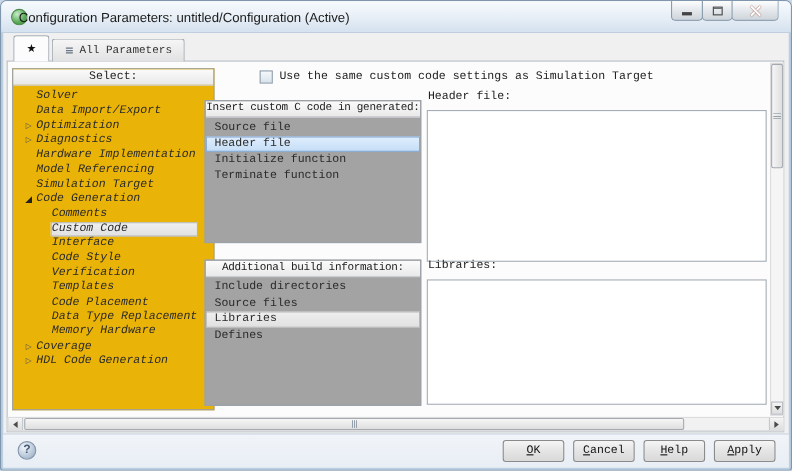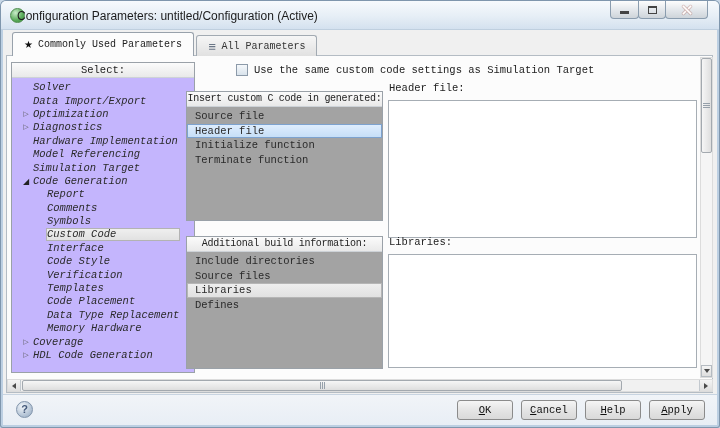--- a/index.html
+++ b/index.html
@@ -77,21 +77,21 @@
 
   
   .pane {
     position:absolute; left:6px; top:55px; width:707px; height:338px;
     background:#fcfcfc; border:1px solid #b4bcc4; z-index:1;
   }
 
   
   .tree {
     position:absolute; left:11px; top:62px; width:184px; height:311px;
-    background:#c4b5fd; border:1px solid #9aa1a8; z-index:2; overflow:hidden;
+    background:#eab308; border:1px solid #9aa1a8; z-index:2; overflow:hidden;
   }
   .tree-header {
     height:15px; line-height:14px; text-align:center; font-size:10.5px; color:#222;
     background:linear-gradient(#fbfbfb, #e9e9e9); border-bottom:1px solid #cdd2d7;
   }
   .tree-items { padding-top:3px; }
   .tree-item { display:flex; align-items:center; height:13.4px; font-size:10.5px; color:#2a2a2a; white-space:nowrap; }
   .tree-item .arrow {
     width:12px; flex:0 0 12px; text-align:center;
     font-family:"DejaVu Sans", sans-serif; font-size:7px; color:#555; line-height:13px;
@@ -228,21 +228,20 @@
       <span class="glyph-max"></span>
     </div>
     <div class="winbtn close">
       <span class="glyph-close"></span>
     </div>
   </div>
 
   <div class="tabbar">
     <div class="tab active">
       <span class="tab-icon">★</span>
-      <span>Commonly Used Parameters</span>
     </div>
     <div class="tab inactive">
       <span class="tab-icon lines">≡</span>
       <span>All Parameters</span>
     </div>
   </div>
 
   <div class="pane"></div>
 
   <div class="tree">
@@ -275,29 +274,21 @@
         <div class="tree-item lvl1">
           <span class="arrow none"></span>
           <span class="tlabel">Simulation Target</span>
         </div>
         <div class="tree-item lvl1">
           <span class="arrow expanded">◢</span>
           <span class="tlabel">Code Generation</span>
         </div>
         <div class="tree-item lvl2">
           <span class="arrow none"></span>
-          <span class="tlabel">Report</span>
-        </div>
-        <div class="tree-item lvl2">
-          <span class="arrow none"></span>
           <span class="tlabel">Comments</span>
-        </div>
-        <div class="tree-item lvl2">
-          <span class="arrow none"></span>
-          <span class="tlabel">Symbols</span>
         </div>
         <div class="tree-item lvl2 selected">
           <span class="arrow none"></span>
           <span class="tlabel">Custom Code</span>
         </div>
         <div class="tree-item lvl2">
           <span class="arrow none"></span>
           <span class="tlabel">Interface</span>
         </div>
         <div class="tree-item lvl2">

